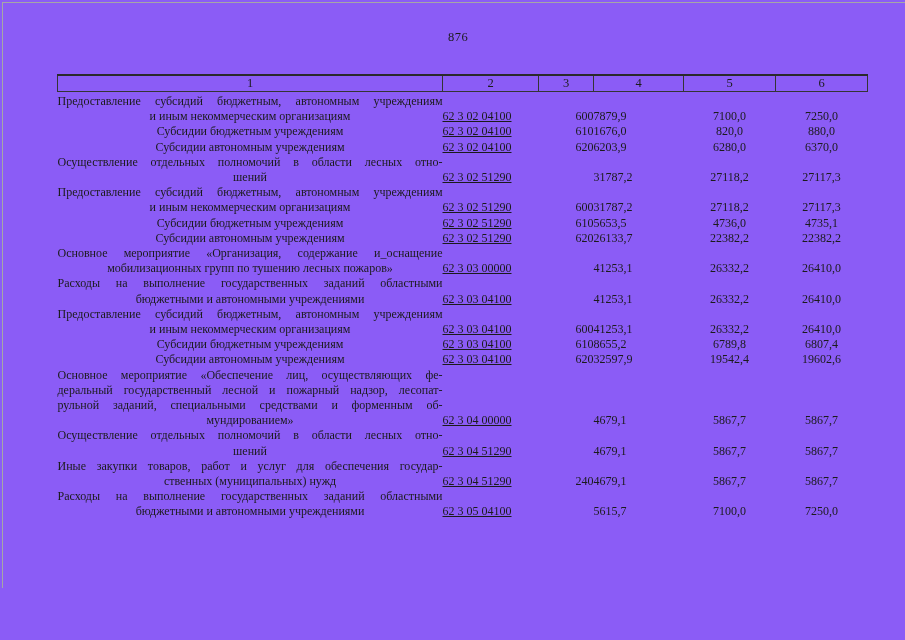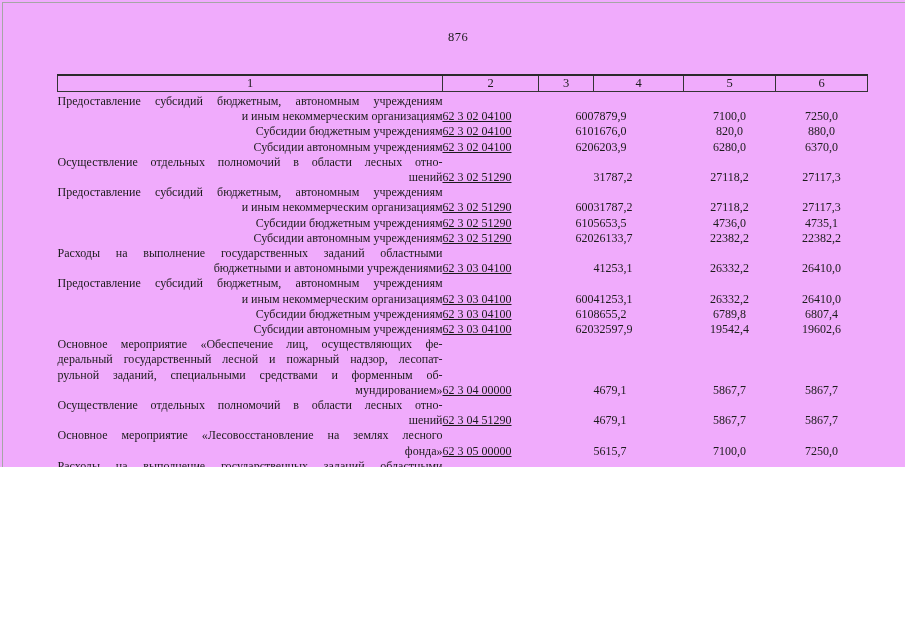--- a/index.html
+++ b/index.html
@@ -5,22 +5,22 @@
   html, body {
     margin: 0;
     padding: 0;
     background: #ffffff;
     font-family: "Liberation Serif", "DejaVu Serif", serif;
     color: #1b1b1b;
   }
   .page {
     position: relative;
     width: 905px;
-    height: 467px;
-    background: #f0abfc;
+    height: 640px;
+    background: #8b5cf6;
     overflow: hidden;
   }
   
   .scan-edge-top {
     position: absolute;
     top: 2px; left: 2px;
     width: 903px; height: 1px;
     background: #a6a6a6;
   }
   .scan-edge-left {
@@ -57,21 +57,21 @@
   }
   table.budget td {
     padding: 0;
     font-size: 12px;
     line-height: 15.2px;
     vertical-align: bottom;
     white-space: normal;
   }
   tbody tr:first-child td { padding-top: 2px; }
   td.c1 { text-align: left; }
-  td.c1 .line { display: block; text-align: right; }
+  td.c1 .line { display: block; text-align: center; }
   td.c1 .line.just { text-align: justify; text-align-last: justify; }
   td.c2 { padding-left: 12px; white-space: nowrap; text-decoration: underline; }
   td.c3 { padding-left: 18px; white-space: nowrap; text-align: right; }
   td.c4 { text-align: left; padding-right: 4px; white-space: nowrap; }
   td.c5 { text-align: center; padding-right: 4px; white-space: nowrap; }
   td.c6 { text-align: center; padding-right: 3px; white-space: nowrap; }
 </style>
 </head>
 <body>
 
@@ -169,20 +169,31 @@
             <div class="line">Субсидии автономным учреждениям</div>
           </td>
           <td class="c2">62 3 02 51290</td>
           <td class="c3">620</td>
           <td class="c4">26133,7</td>
           <td class="c5">22382,2</td>
           <td class="c6">22382,2</td>
         </tr>
         <tr>
           <td class="c1">
+            <div class="line just">Основное мероприятие «Организация, содержание и_оснащение</div>
+            <div class="line">мобилизационных групп по тушению лесных пожаров»</div>
+          </td>
+          <td class="c2">62 3 03 00000</td>
+          <td class="c3"></td>
+          <td class="c4">41253,1</td>
+          <td class="c5">26332,2</td>
+          <td class="c6">26410,0</td>
+        </tr>
+        <tr>
+          <td class="c1">
             <div class="line just">Расходы на выполнение государственных заданий областными</div>
             <div class="line">бюджетными и автономными учреждениями</div>
           </td>
           <td class="c2">62 3 03 04100</td>
           <td class="c3"></td>
           <td class="c4">41253,1</td>
           <td class="c5">26332,2</td>
           <td class="c6">26410,0</td>
         </tr>
         <tr>
@@ -235,35 +246,35 @@
             <div class="line">шений</div>
           </td>
           <td class="c2">62 3 04 51290</td>
           <td class="c3"></td>
           <td class="c4">4679,1</td>
           <td class="c5">5867,7</td>
           <td class="c6">5867,7</td>
         </tr>
         <tr>
           <td class="c1">
-            <div class="line just">Основное мероприятие «Лесовосстановление на землях лесного</div>
-            <div class="line">фонда»</div>
-          </td>
-          <td class="c2">62 3 05 00000</td>
+            <div class="line just">Иные закупки товаров, работ и услуг для обеспечения государ-</div>
+            <div class="line">ственных (муниципальных) нужд</div>
+          </td>
+          <td class="c2">62 3 04 51290</td>
+          <td class="c3">240</td>
+          <td class="c4">4679,1</td>
+          <td class="c5">5867,7</td>
+          <td class="c6">5867,7</td>
+        </tr>
+        <tr>
+          <td class="c1">
+            <div class="line just">Расходы на выполнение государственных заданий областными</div>
+            <div class="line">бюджетными и автономными учреждениями</div>
+          </td>
+          <td class="c2">62 3 05 04100</td>
           <td class="c3"></td>
           <td class="c4">5615,7</td>
           <td class="c5">7100,0</td>
           <td class="c6">7250,0</td>
         </tr>
-        <tr>
-          <td class="c1">
-            <div class="line just">Расходы на выполнение государственных заданий областными</div>
-            <div class="line">бюджетными и автономными учреждениями</div>
-          </td>
-          <td class="c2">62 3 05 04100</td>
-          <td class="c3"></td>
-          <td class="c4">5615,7</td>
-          <td class="c5">7100,0</td>
-          <td class="c6">7250,0</td>
-        </tr>
       </tbody>
   </table>
 </div>
 
 </body></html>

